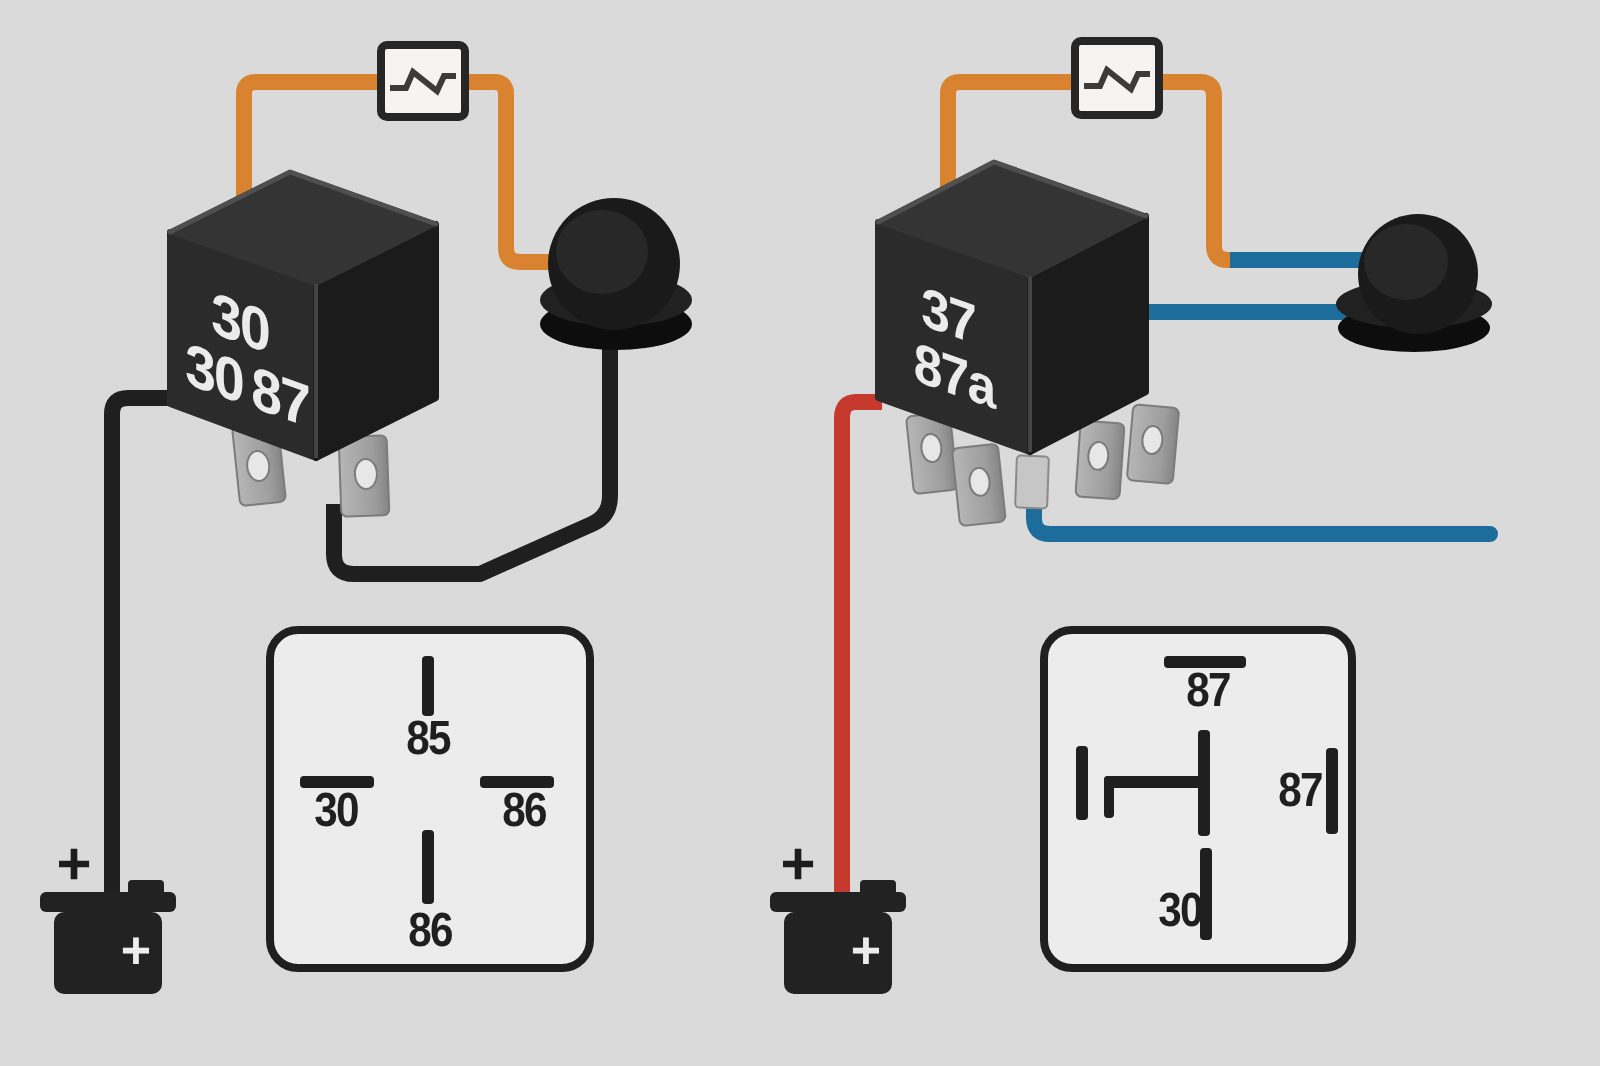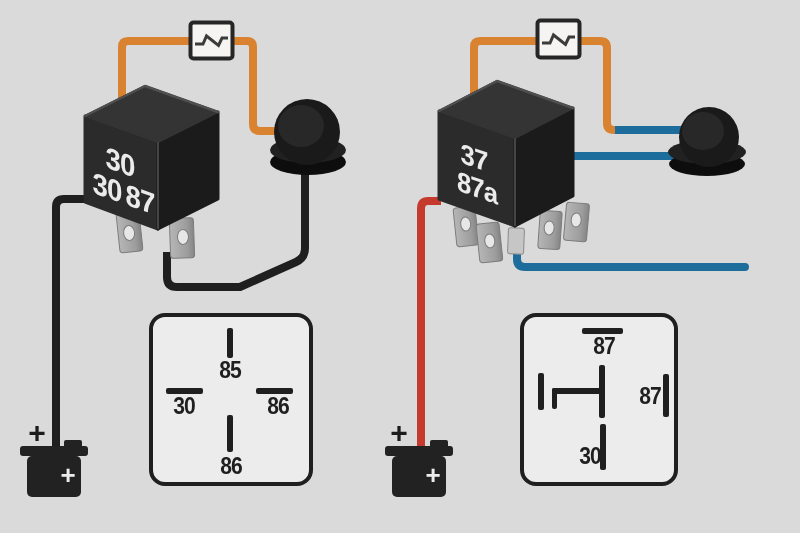--- a/index.html
+++ b/index.html
@@ -146,21 +146,21 @@
   <div class="relay-text rt-left">
     <span style="left:35px;top:34px">30</span>
     <span style="left:22px;top:64px">30</span>
     <span style="left:55px;top:64px">87</span>
   </div>
   <div class="relay-text rt-right">
     <span style="left:35px;top:35px">37</span>
     <span style="left:38px;top:64px">87a</span>
   </div>
 
-  <div class="pinbox" style="left:149px;top:313px;width:156px;height:165px">
+  <div class="pinbox" style="left:133px;top:313px;width:156px;height:165px">
     <div class="bar" style="left:74px;top:11px;width:6px;height:30px"></div>
     <div class="bar" style="left:13px;top:71px;width:37px;height:6px"></div>
     <div class="bar" style="left:103px;top:71px;width:37px;height:6px"></div>
     <div class="bar" style="left:74px;top:98px;width:6px;height:37px"></div>
     <div class="pinlabel" style="left:77px;top:41px">85</div>
     <div class="pinlabel" style="left:31px;top:77px">30</div>
     <div class="pinlabel" style="left:125px;top:77px">86</div>
     <div class="pinlabel" style="left:78px;top:137px">86</div>
   </div>
 

